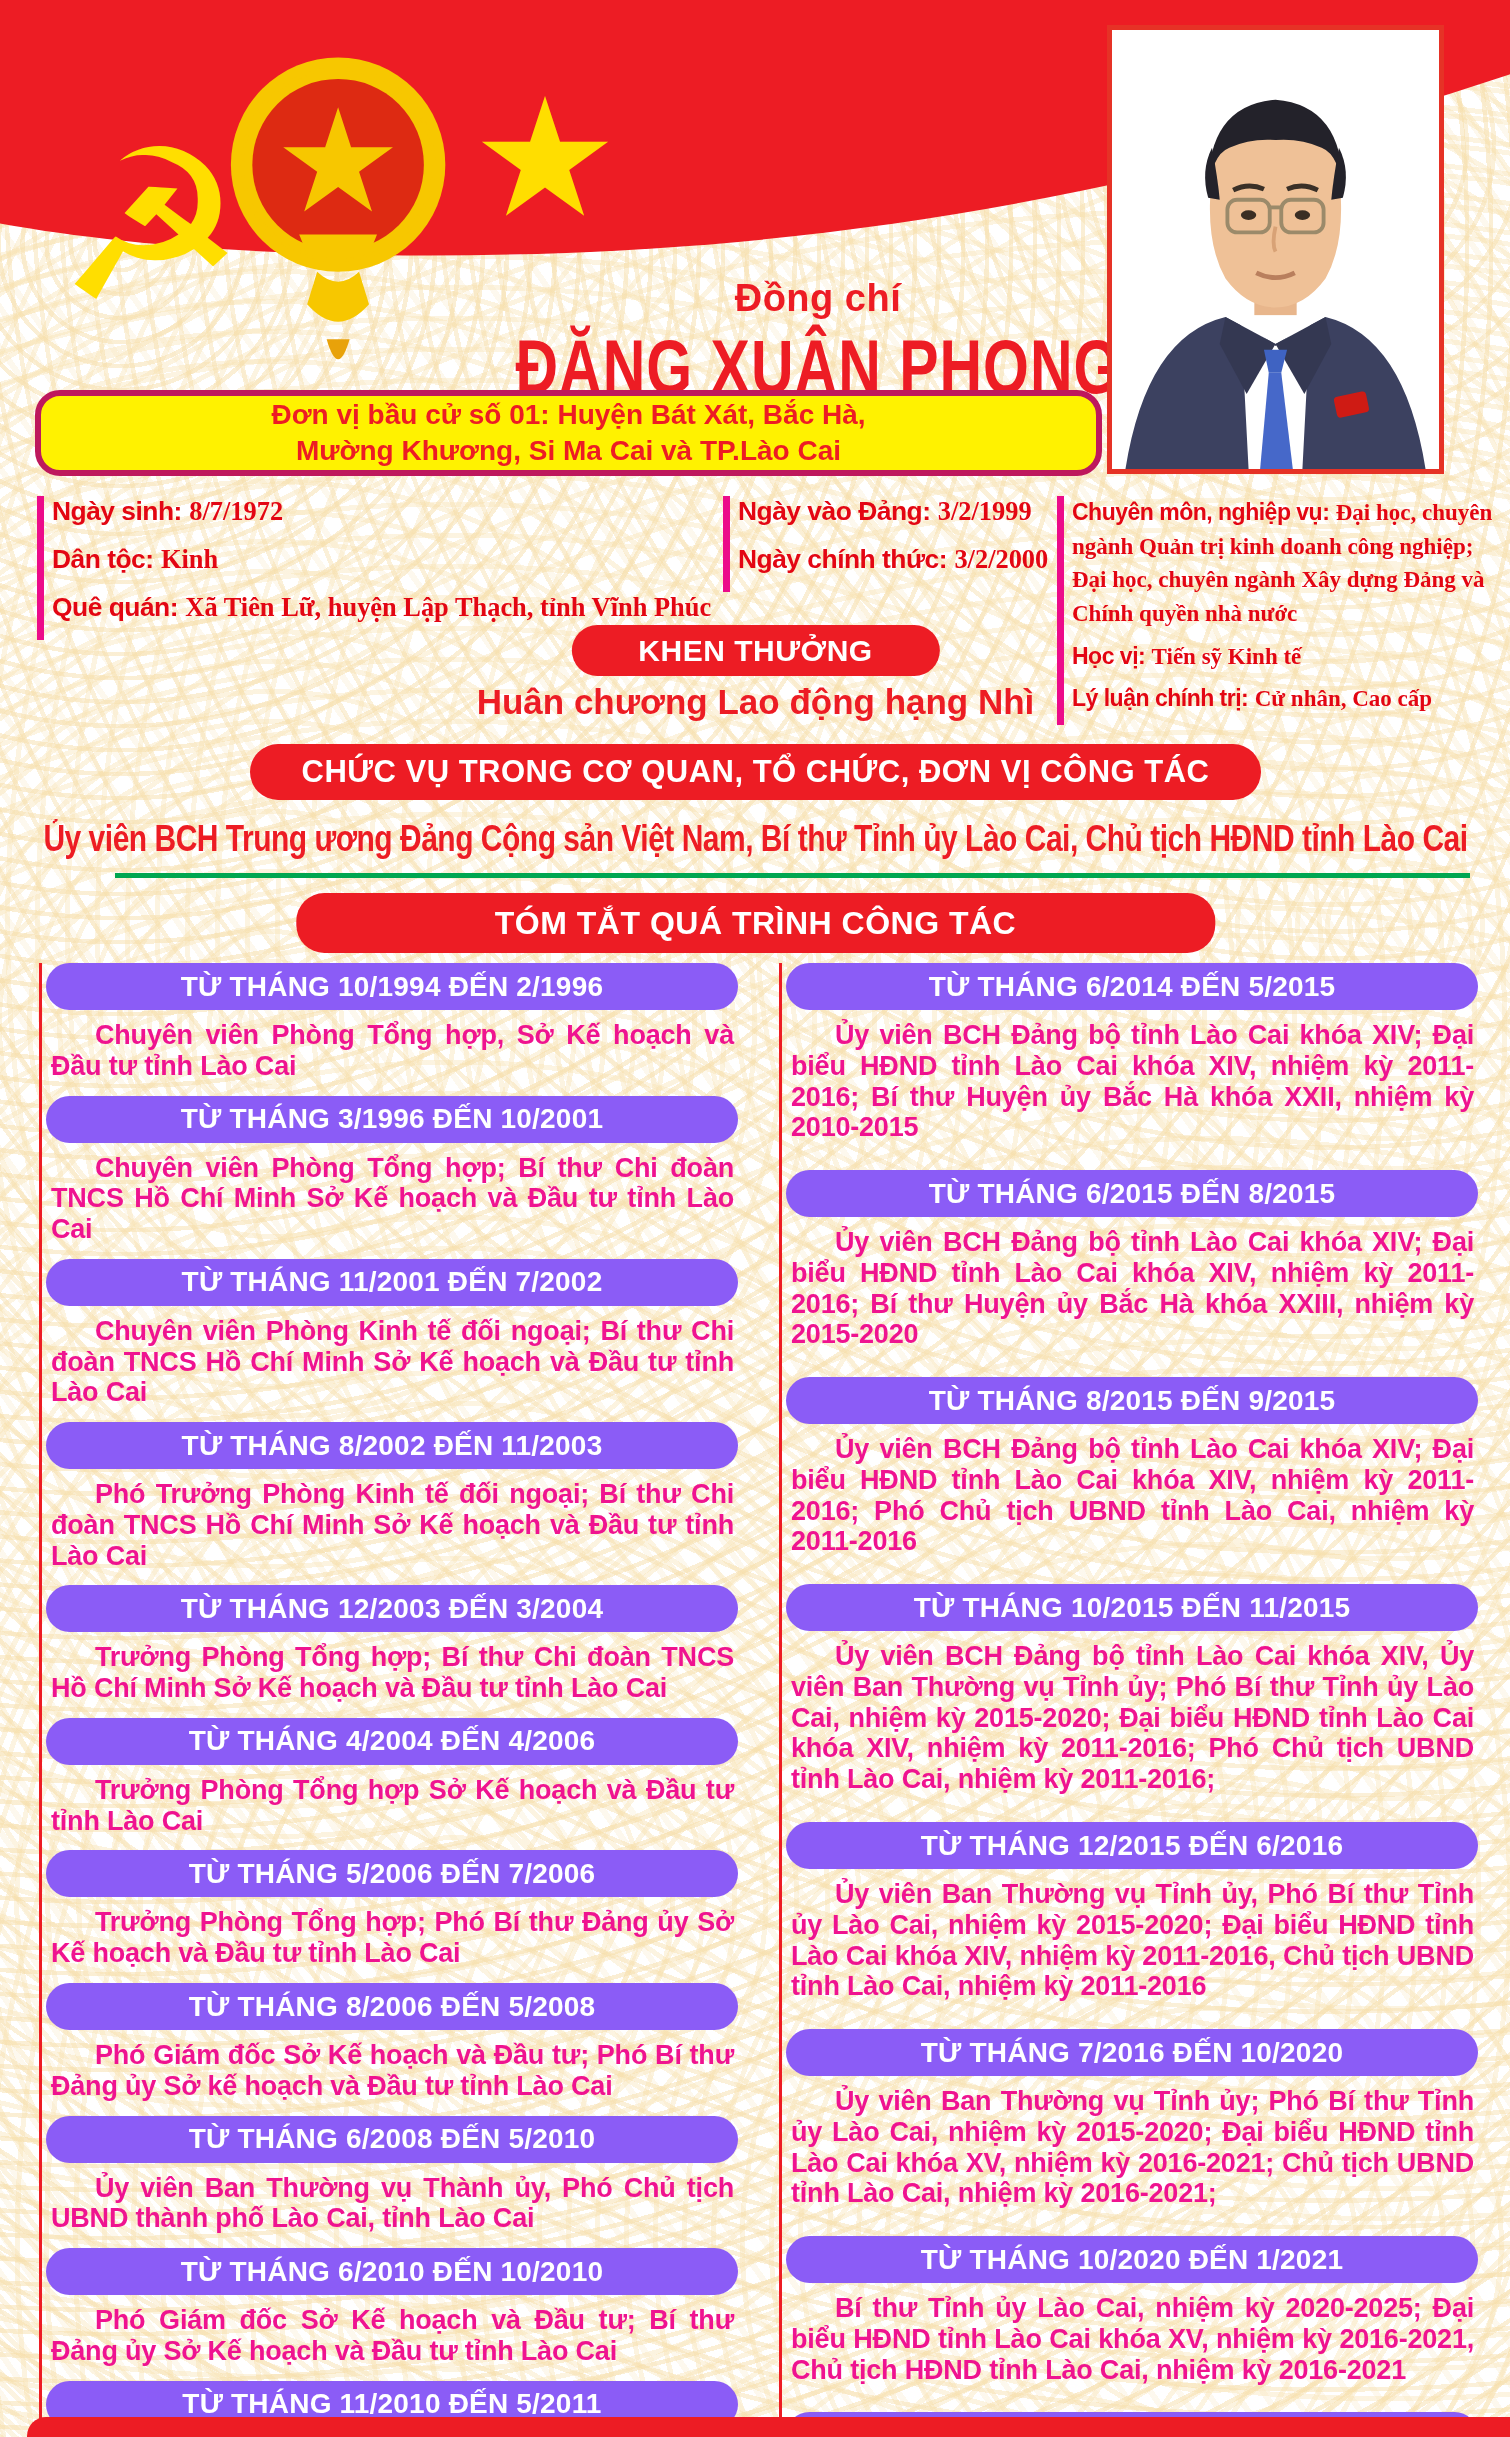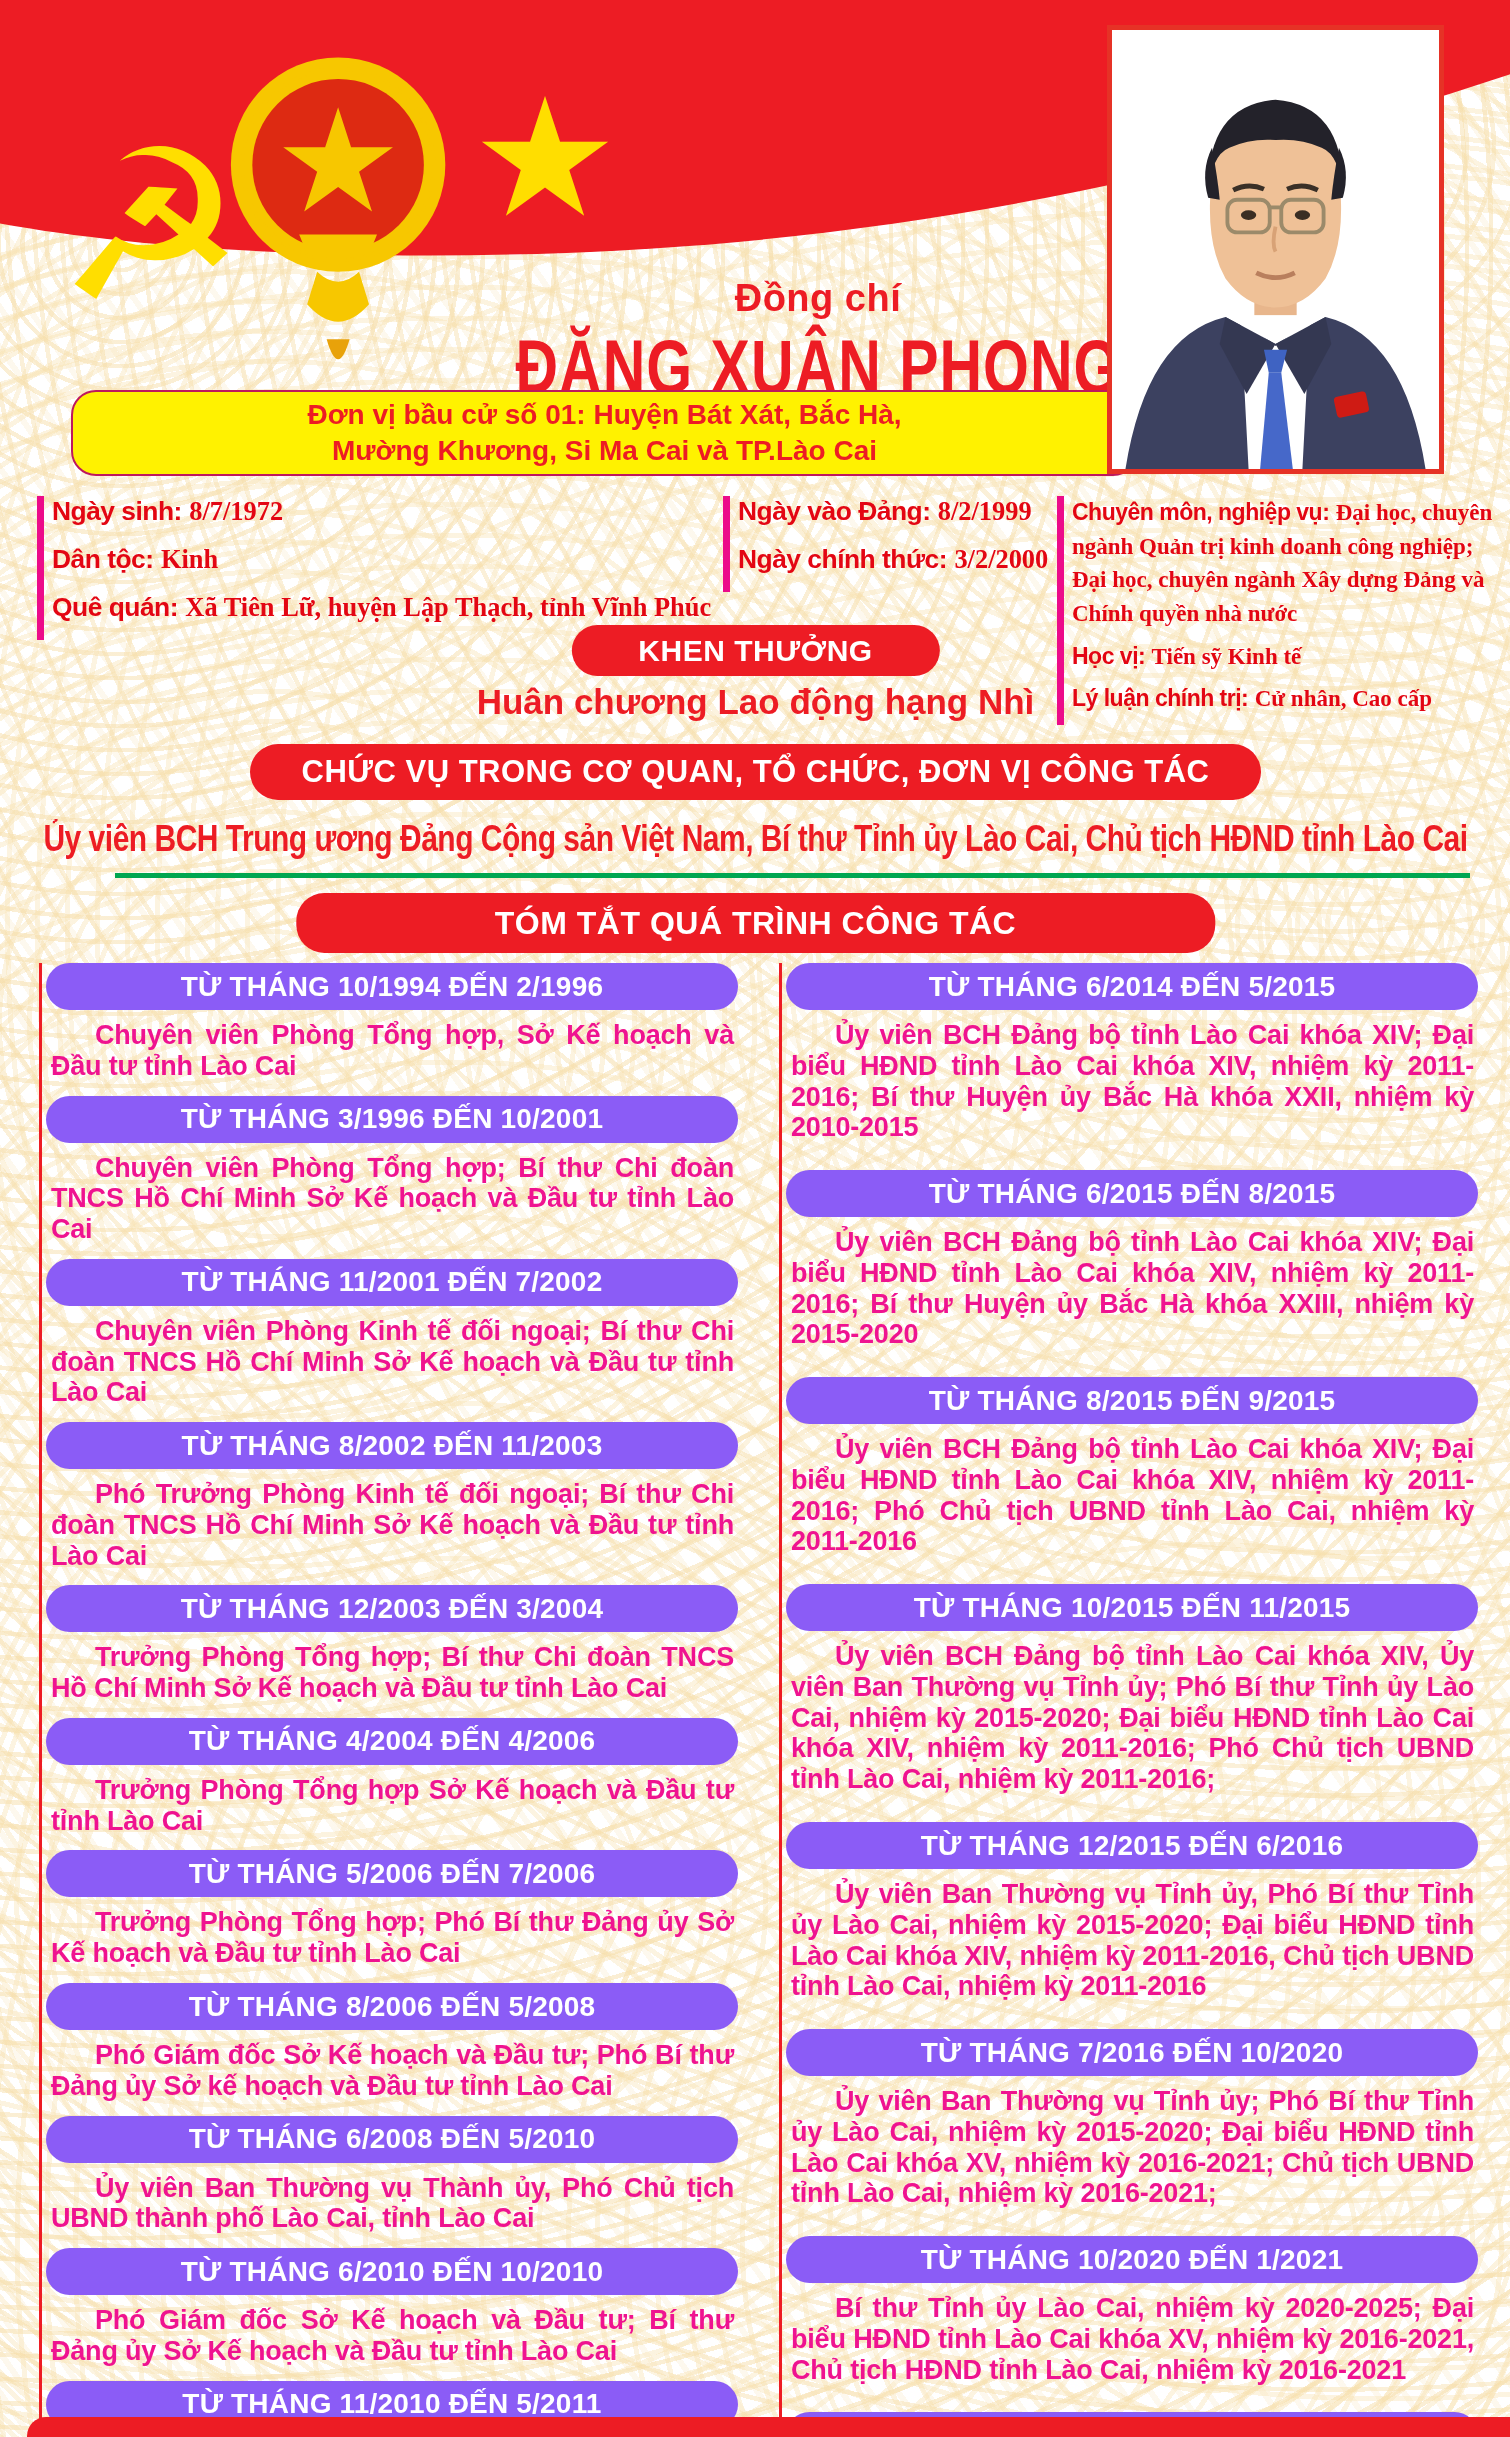--- a/index.html
+++ b/index.html
@@ -30,23 +30,23 @@
     position:absolute;left:509px;top:277px;width:618px;z-index:2;
     text-align:center;font-size:38px;font-weight:800;color:#ed1c24;letter-spacing:0.5px;
   }
   .name{
     position:absolute;left:459px;top:324px;width:718px;z-index:2;
     text-align:center;font-size:59px;font-weight:800;color:#ed1c24;letter-spacing:1px;
     transform:scaleY(1.28);transform-origin:top center;white-space:nowrap;
   }
   .election-box{
     position:absolute;left:35px;top:390px;width:1067px;height:86px;z-index:2;
-    background:#fff200;border:2px solid #be185d;border-radius:25px;box-sizing:border-box;
+    background:#fff200;border:6px solid #be185d;border-radius:25px;box-sizing:border-box;
     display:flex;flex-direction:column;align-items:center;justify-content:center;
-    color:#ed1c24;font-weight:800;font-size:28px;line-height:1.28;text-align:center;letter-spacing:0;margin-left:36px;
+    color:#ed1c24;font-weight:800;font-size:28px;line-height:1.28;text-align:center;letter-spacing:0;
   }
   .info-col{position:absolute;z-index:2;border-left:7px solid #ec0b8a;padding-left:8px;box-sizing:border-box;color:#e30613;}
   .info-col1{left:37px;top:496px;width:680px;}
   .info-col2{left:723px;top:496px;width:327px;}
   .info-col3{left:1057px;top:496px;width:449px;}
   .info-row{margin-bottom:17px;font-size:26.4px;white-space:nowrap;}
   .info-col3 .info-row{font-size:23px;line-height:1.42;margin-bottom:9px;white-space:normal;}
   .lbl{font-weight:800;letter-spacing:-0.5px;}
   .val{font-family:"Liberation Serif",serif;font-weight:700;}
   .pill{
@@ -153,21 +153,21 @@
   </div>
   <div class="info-row">
     <span class="lbl">Quê quán:</span>
     <span class="val">Xã Tiên Lữ, huyện Lập Thạch, tỉnh Vĩnh Phúc</span>
   </div>
 </div>
 
 <div class="info-col info-col2">
   <div class="info-row">
     <span class="lbl">Ngày vào Đảng:</span>
-    <span class="val">8/2/1999</span>
+    <span class="val">3/2/1999</span>
   </div>
   <div class="info-row">
     <span class="lbl">Ngày chính thức:</span>
     <span class="val">3/2/2000</span>
   </div>
 </div>
 
 <div class="info-col info-col3">
   <div class="info-row">
     <span class="lbl">Chuyên môn, nghiệp vụ:</span>

